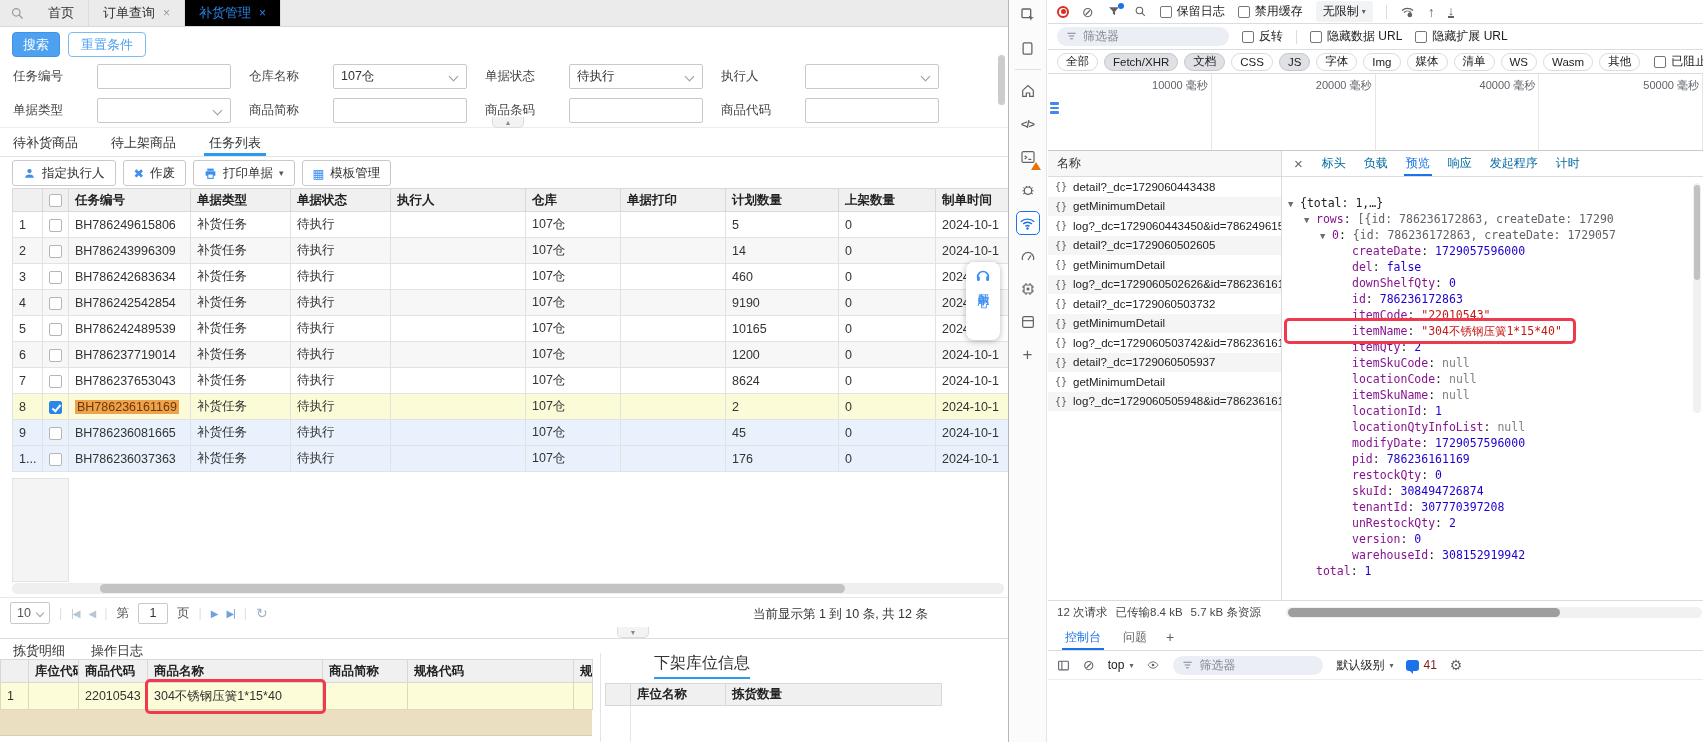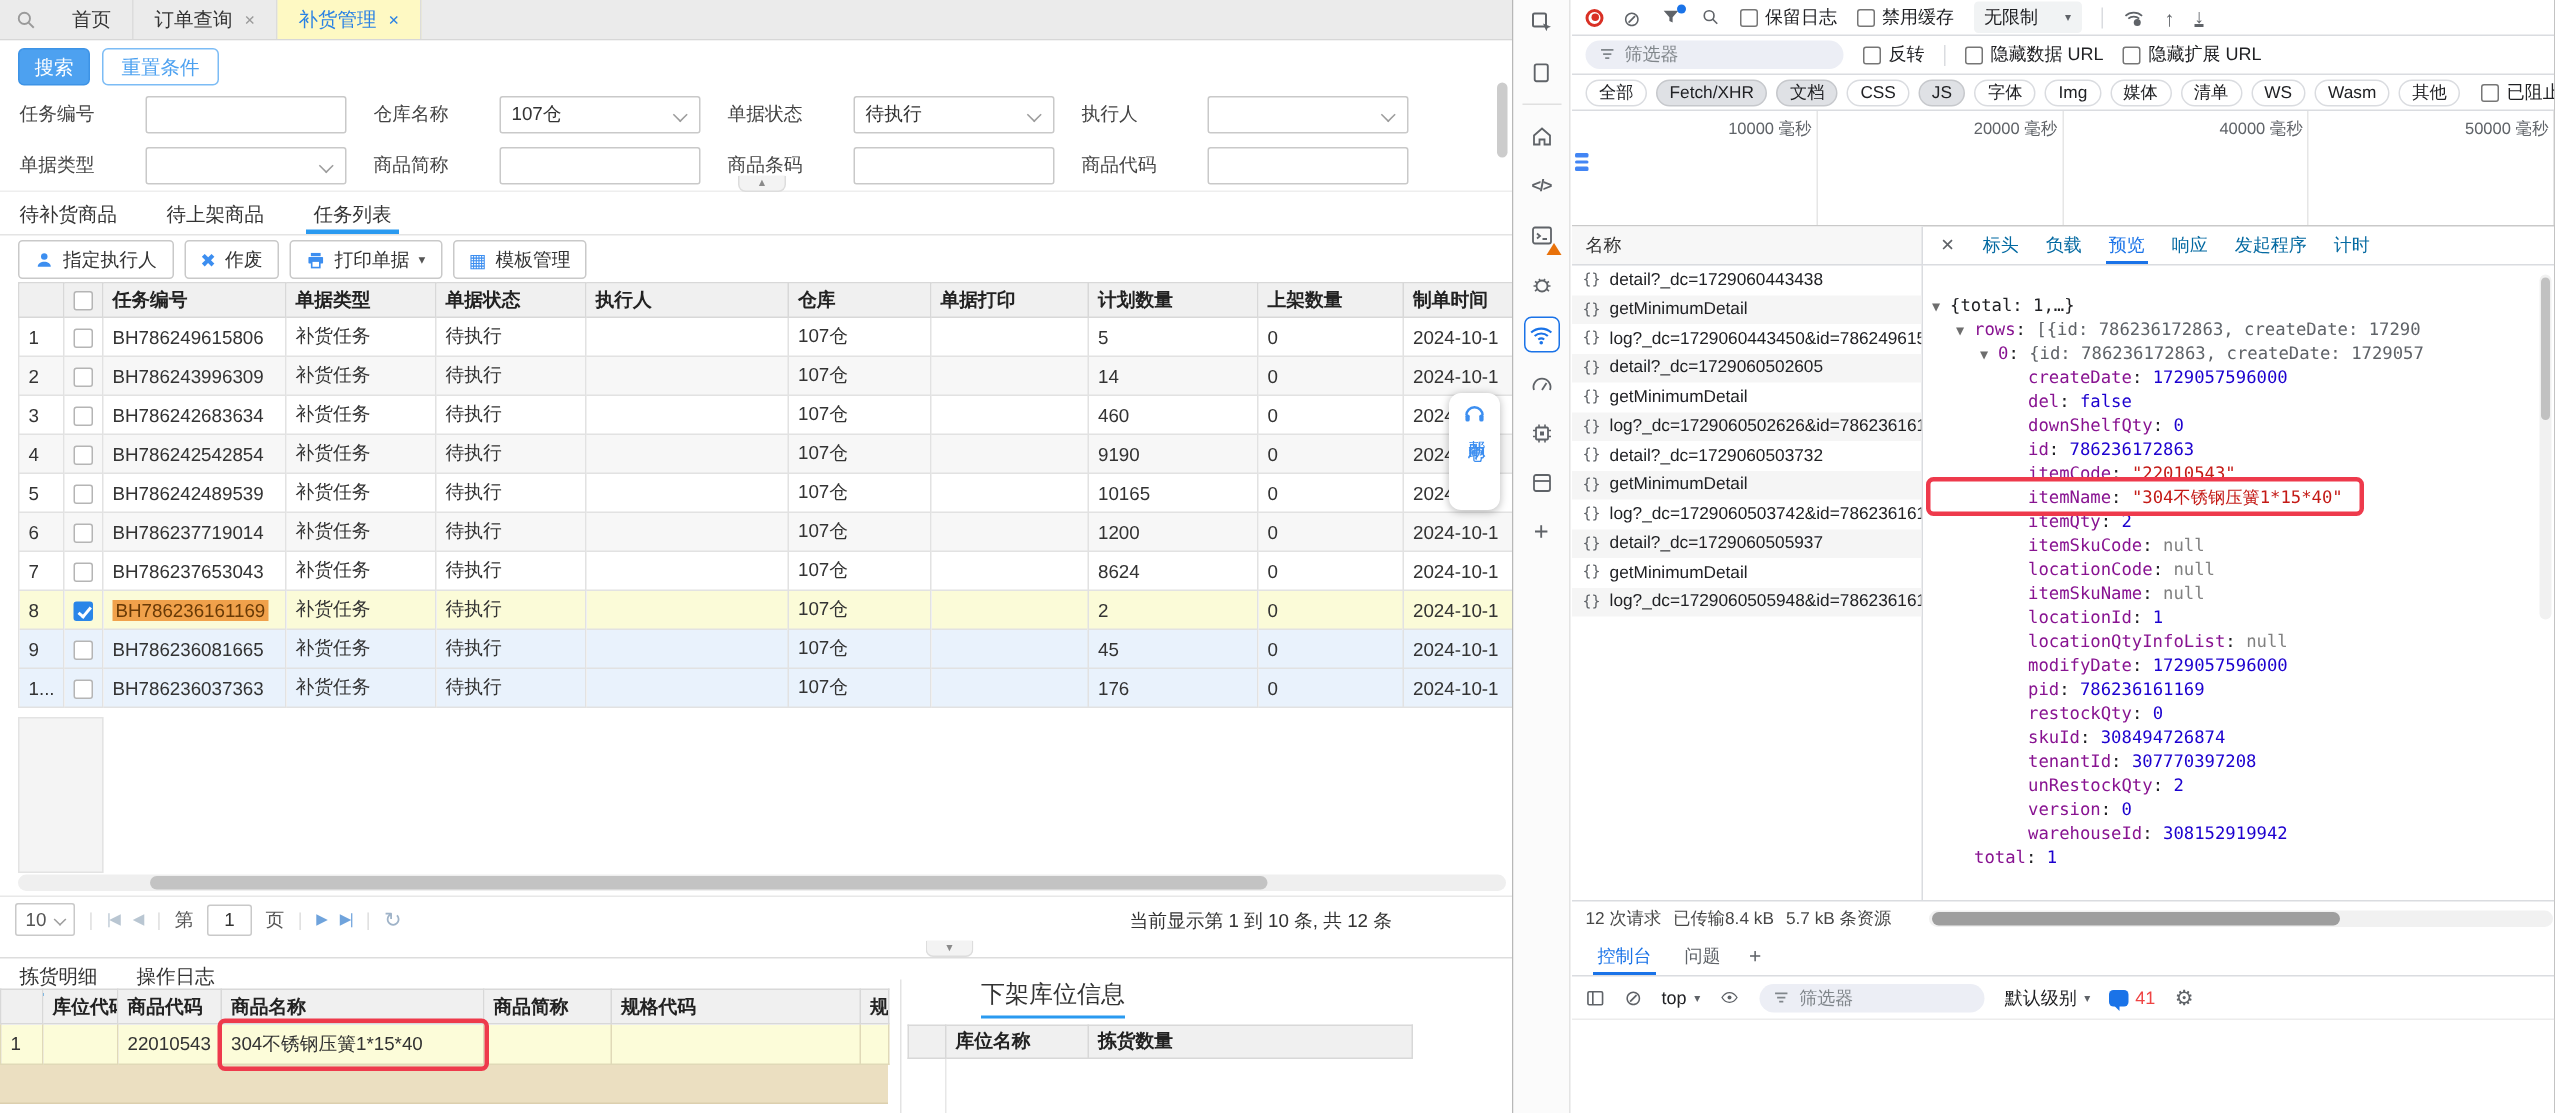--- a/index.html
+++ b/index.html
@@ -10,21 +10,21 @@
 
   
   #app{position:absolute;left:0;top:0;width:1008px;height:742px;background:#fff}
 
   
   .tabbar{position:absolute;left:0;top:0;width:100%;height:27px;background:#ebebeb;
           border-bottom:1px solid #d7d7d7;display:flex;align-items:stretch}
   .tb-search{width:34px;display:flex;align-items:center;justify-content:center;color:#9a9a9a}
   .btab{display:flex;align-items:center;gap:8px;padding:0 14px;font-size:13px;color:#333;
         border-right:1px solid #dcdcdc;cursor:default}
-  .btab[data-active="true"]{background:#fef9c3;color:#2a82e4}
+  .btab[data-active="true"]{background:#000000;color:#2a82e4}
   .btab .x{color:#9a9a9a;font-size:12px}
   .btab[data-active="true"] .x{color:#2a82e4}
 
   
   .fpanel{position:absolute;top:27px;left:0;width:100%;height:101px;background:#fff;border-bottom:1px solid #eee}
   .btnrow{position:absolute;top:5px;left:12px;display:flex;gap:8px}
   .btn-primary{min-width:48px;height:25px;background:#4da1f0;color:#fff;border:1px solid #3d93e6;
                border-radius:4px;font-size:13px;display:flex;align-items:center;justify-content:center;padding:0 8px}
   .btn-outline{height:25px;padding:0 12px;background:#fff;color:#4da1f0;border:1px solid #7cbcf5;
                border-radius:4px;font-size:13px;display:flex;align-items:center;justify-content:center}
@@ -136,21 +136,21 @@
   .dmain{position:absolute;left:39px;top:0;right:0;height:742px}
   .nettb{position:absolute;top:0;left:0;right:0;height:24px;border-bottom:1px solid #dadce0;
          display:flex;align-items:center;gap:13px;padding:0 9px;overflow:hidden}
   .rec{width:12px;height:12px;border:2px solid #d93025;border-radius:50%;position:relative;flex:none}
   .rec::after{content:"";position:absolute;inset:1.5px;background:#d93025;border-radius:50%}
   .gly{color:#5f6368;font-size:14px;line-height:1}
   .fun{position:relative;color:#5f6368}
   .fun .dot{position:absolute;right:-3px;top:-2px;width:6px;height:6px;background:#1a73e8;border-radius:50%}
   .ckb{width:12px;height:12px;border:1px solid #767676;border-radius:2px;background:#fff;flex:none}
   .cklab{display:flex;align-items:center;gap:5px;color:#202124;white-space:nowrap}
-  .throttle{display:flex;align-items:center;gap:18px;background:#f1f3f4;border-radius:3px;padding:2px 7px;color:#202124}
+  .throttle{display:flex;align-items:center;gap:3px;background:#f1f3f4;border-radius:3px;padding:2px 7px;color:#202124}
   .caret{font-size:8px;color:#5f6368}
   .vsep{width:1px;height:14px;background:#dadce0}
   .dl{color:#5f6368;font-size:13px;border-bottom:2px solid #5f6368;line-height:11px}
 
   .filterrow{position:absolute;top:24px;left:0;right:0;height:26px;border-bottom:1px solid #dadce0;
              display:flex;align-items:center;gap:13px;padding:0 9px;overflow:hidden}
   .fpill{width:172px;height:19px;background:#eceef5;border-radius:10px;display:flex;align-items:center;gap:6px;
          padding:0 9px;color:#80868b;white-space:nowrap}
 
   .chiprow{position:absolute;top:50px;left:0;right:0;height:24px;border-bottom:1px solid #dadce0;
@@ -214,21 +214,21 @@
   .dwtab[data-active="true"]{color:#1a73e8}
   .dwtab[data-active="true"]::after{content:"";position:absolute;left:8px;right:8px;bottom:0;height:2px;background:#1a73e8}
   .addtab{color:#5f6368;font-size:14px;padding:0 8px}
 
   .constb{position:absolute;top:651px;left:0;right:0;height:29px;border-bottom:1px solid #ececec;
           display:flex;align-items:center;gap:13px;padding-left:9px;color:#5f6368}
   .ctx{display:flex;align-items:center;gap:5px;color:#202124}
   .cpill{width:150px;height:19px;background:#eceef5;border-radius:10px;display:flex;align-items:center;gap:6px;
          padding:0 9px;color:#80868b;white-space:nowrap}
   .lvl{display:flex;align-items:center;gap:5px;color:#202124}
-  .msgbadge{display:flex;align-items:center;gap:4px;color:#ef4444}
+  .msgbadge{display:flex;align-items:center;gap:4px;color:#7f1d1d}
   .bubble{width:13px;height:11px;background:#1a73e8;border-radius:3px;position:relative}
   .bubble::after{content:"";position:absolute;left:3px;bottom:-3px;border-left:4px solid transparent;
                  border-top:4px solid #1a73e8}
 </style>
 </head>
 <body>
 
 <div id="root">
 
   <section id="app">

